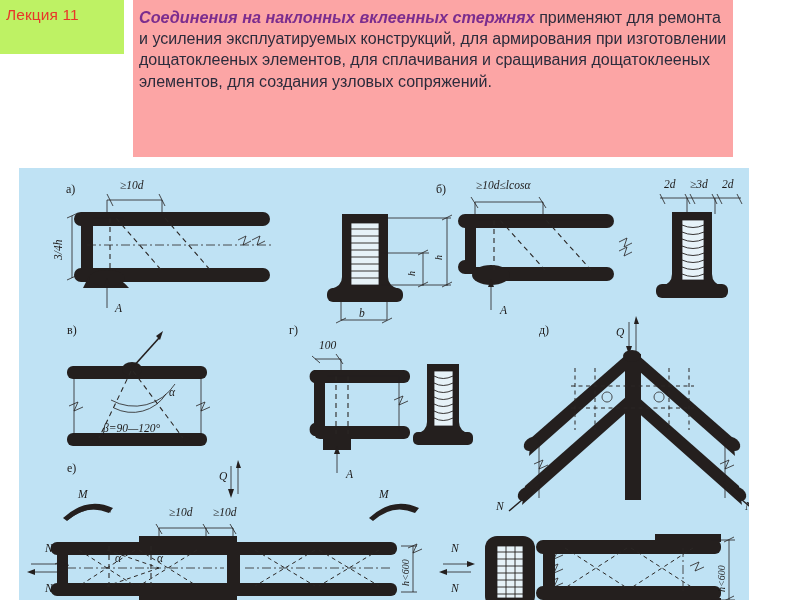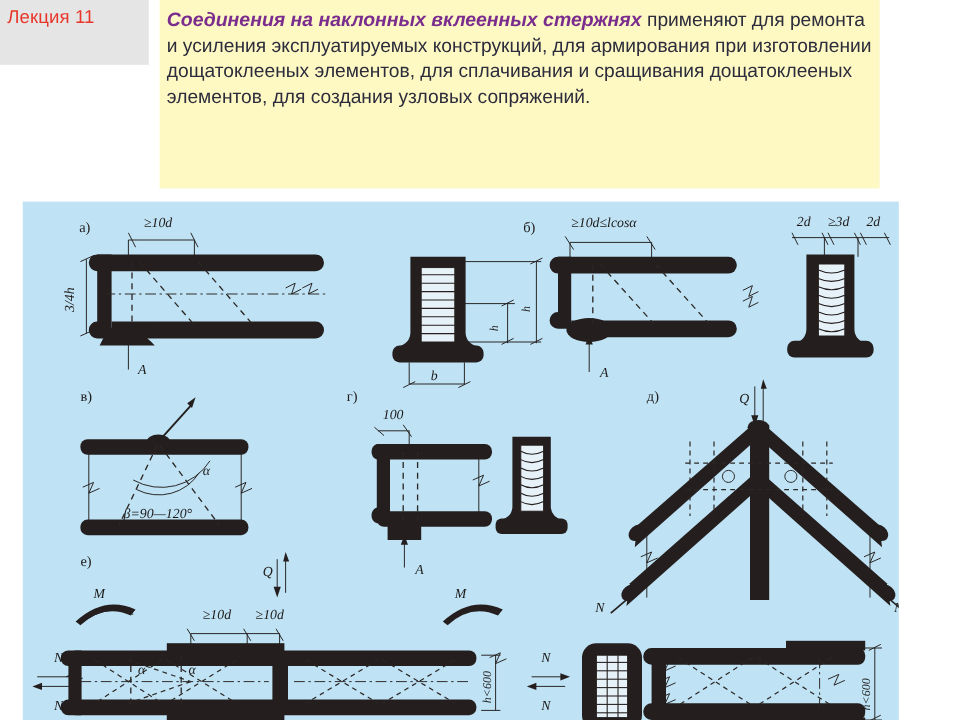--- a/index.html
+++ b/index.html
@@ -8,33 +8,33 @@
     width:800px;height:600px;
     background:#ffffff;
     font-family:"Liberation Sans","DejaVu Sans",sans-serif;
     position:relative;overflow:hidden;
   }
   
   #slide-header{position:absolute;left:0;top:0;width:800px;height:160px;}
 
   #lecture-badge{
     position:absolute;left:0;top:0;width:124px;height:54px;
-    background:#e5e5e5;
+    background:#bef264;
     color:#e8362a;
     font-size:15.5px;line-height:25px;
     padding:2px 0 0 6px;
     box-sizing:border-box;
     font-weight:400;
     letter-spacing:.1px;
   }
   #lecture-badge div{white-space:nowrap;}
 
   #intro-box{
     position:absolute;left:133px;top:0;width:600px;height:157px;
-    background:#fef9c3;
+    background:#fca5a5;
     box-sizing:border-box;
     padding:7px 6px 0 6px;
   }
   #intro-title{
     display:inline;
     color:#7b2d8e;
     font-weight:bold;font-style:italic;
     font-size:16.2px;
   }
   #intro-body{

